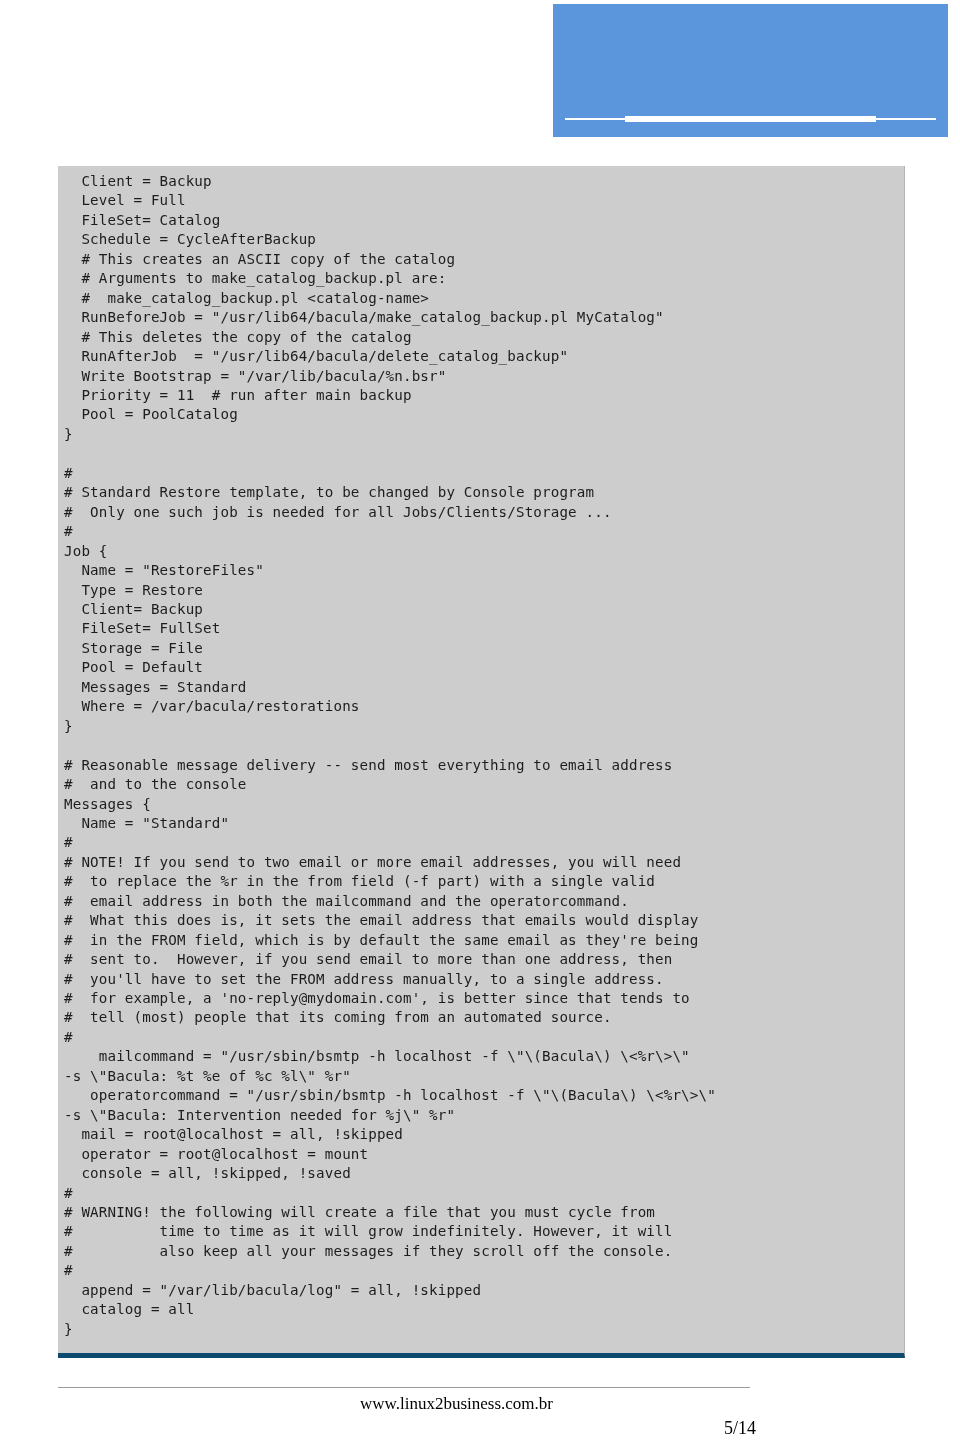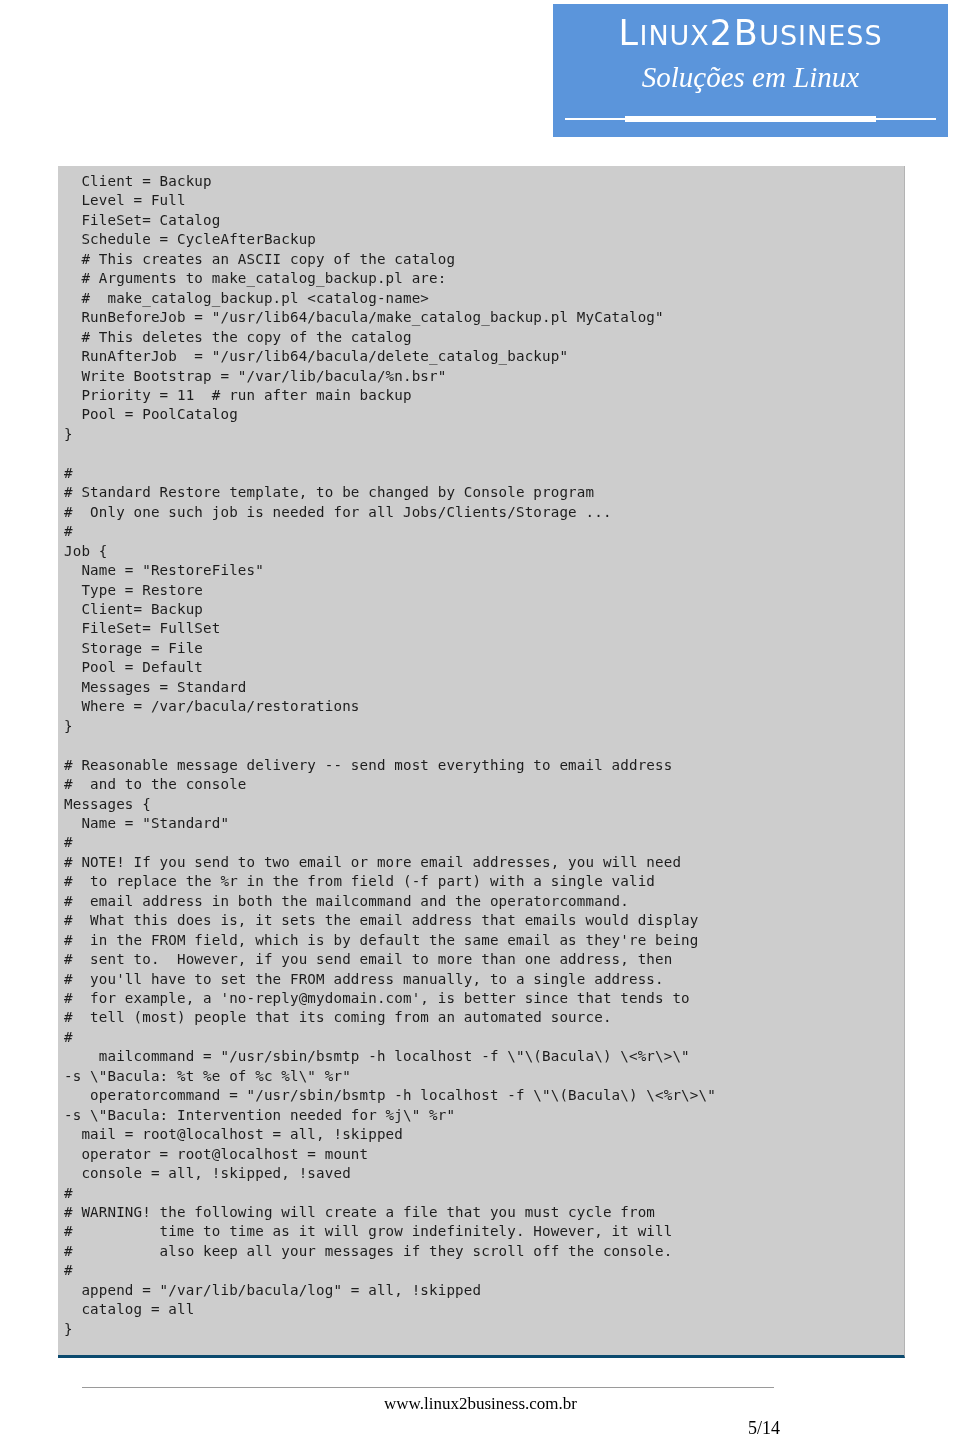--- a/index.html
+++ b/index.html
@@ -89,21 +89,21 @@
 
   
   .code-block {
     position: absolute;
     left: 58px;
     top: 166px;
     width: 847px;
     height: 1192px;
     background: #cdcdcd;
     border-right: 1px solid #b3b3b3;
-    border-bottom: 3px solid #0c4a6e;
+    border-bottom: 5px solid #0c4a6e;
     box-sizing: border-box;
     overflow: hidden;
   }
   .code-text {
     margin: 0;
     padding: 6px 0 0 6px;
     font-family: "DejaVu Sans Mono", "Liberation Mono", monospace;
     font-size: 14.2px;
     line-height: 19.45px;
     color: #1d1d1d;
@@ -111,21 +111,20 @@
     letter-spacing: 0.15px;
   }
 
   
   .page-footer {
     position: absolute;
     left: 0;
     bottom: 0;
     width: 808px;
     height: 84px;
-    margin-left: 24px;
   }
   .footer-rule {
     position: absolute;
     left: 58px;
     right: 58px;
     top: 29px;
     height: 1px;
     background: #9a9a9a;
   }
   .footer-site {
@@ -145,22 +144,20 @@
     font-size: 18px;
     color: #000000;
     white-space: nowrap;
   }
 </style>
 </head>
 <body>
 
 <div class="page-header">
   <div class="logo-box">
-    <div class="logo-wordmark"><span class="lw-big">L</span><span class="lw-small">INUX</span><span class="lw-big">2B</span><span class="lw-small">USINESS</span></div>
-    <div class="logo-tagline">Soluções em Linux</div>
     <div class="logo-rules">
       <div class="logo-rule-thin"></div>
       <div class="logo-rule-thick"></div>
     </div>
   </div>
 </div>
 
 <div class="code-block">
   <pre class="code-text">  Client = Backup
   Level = Full

